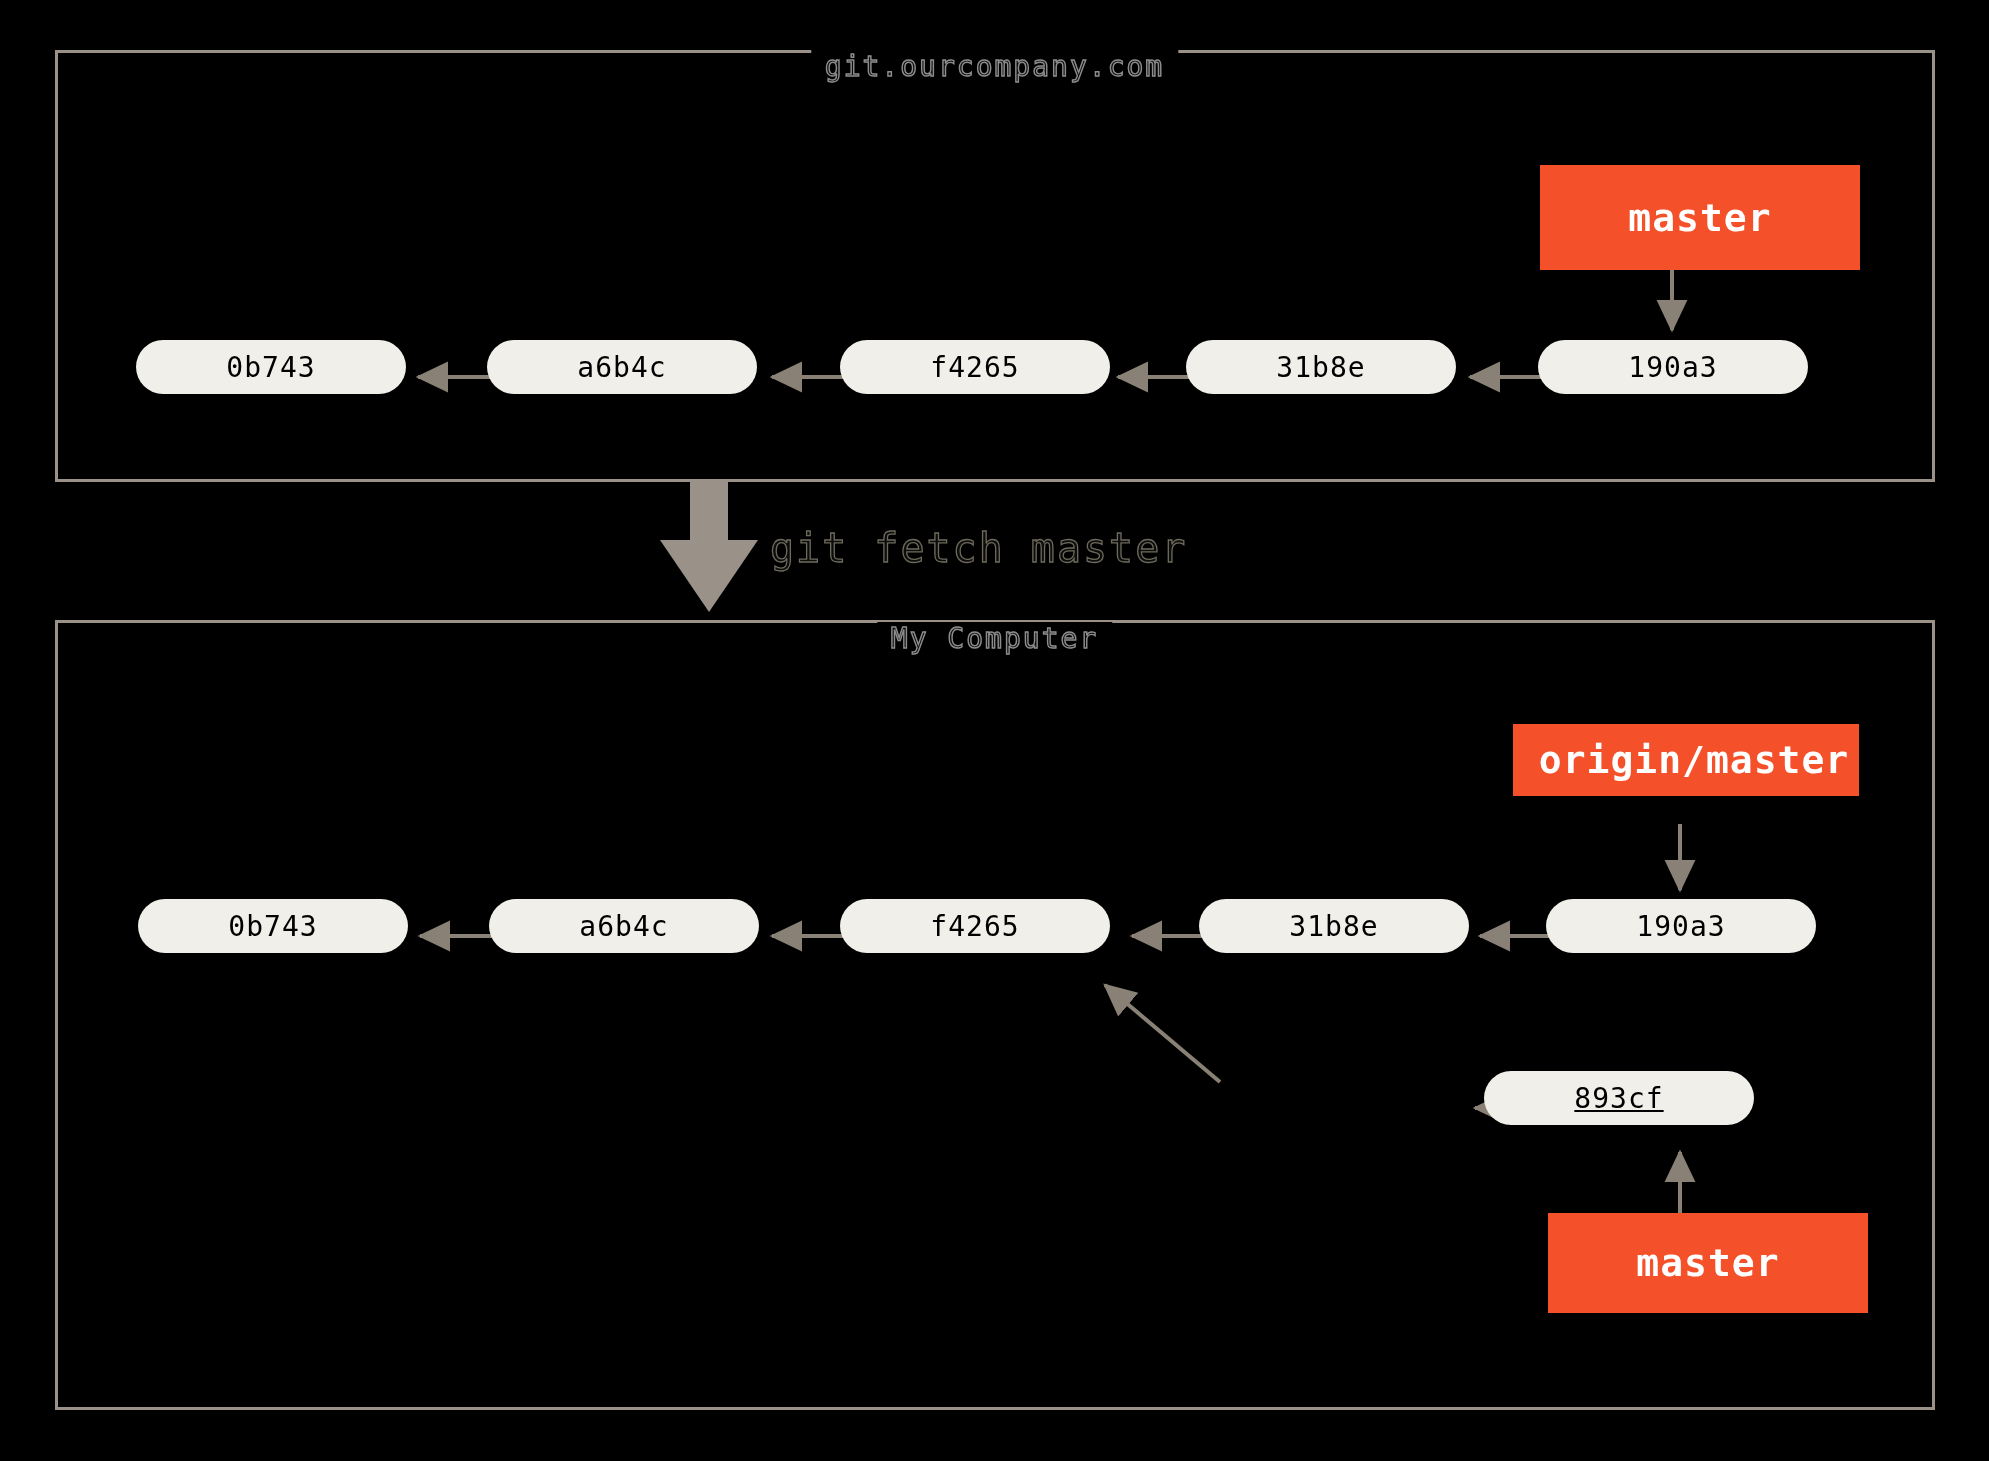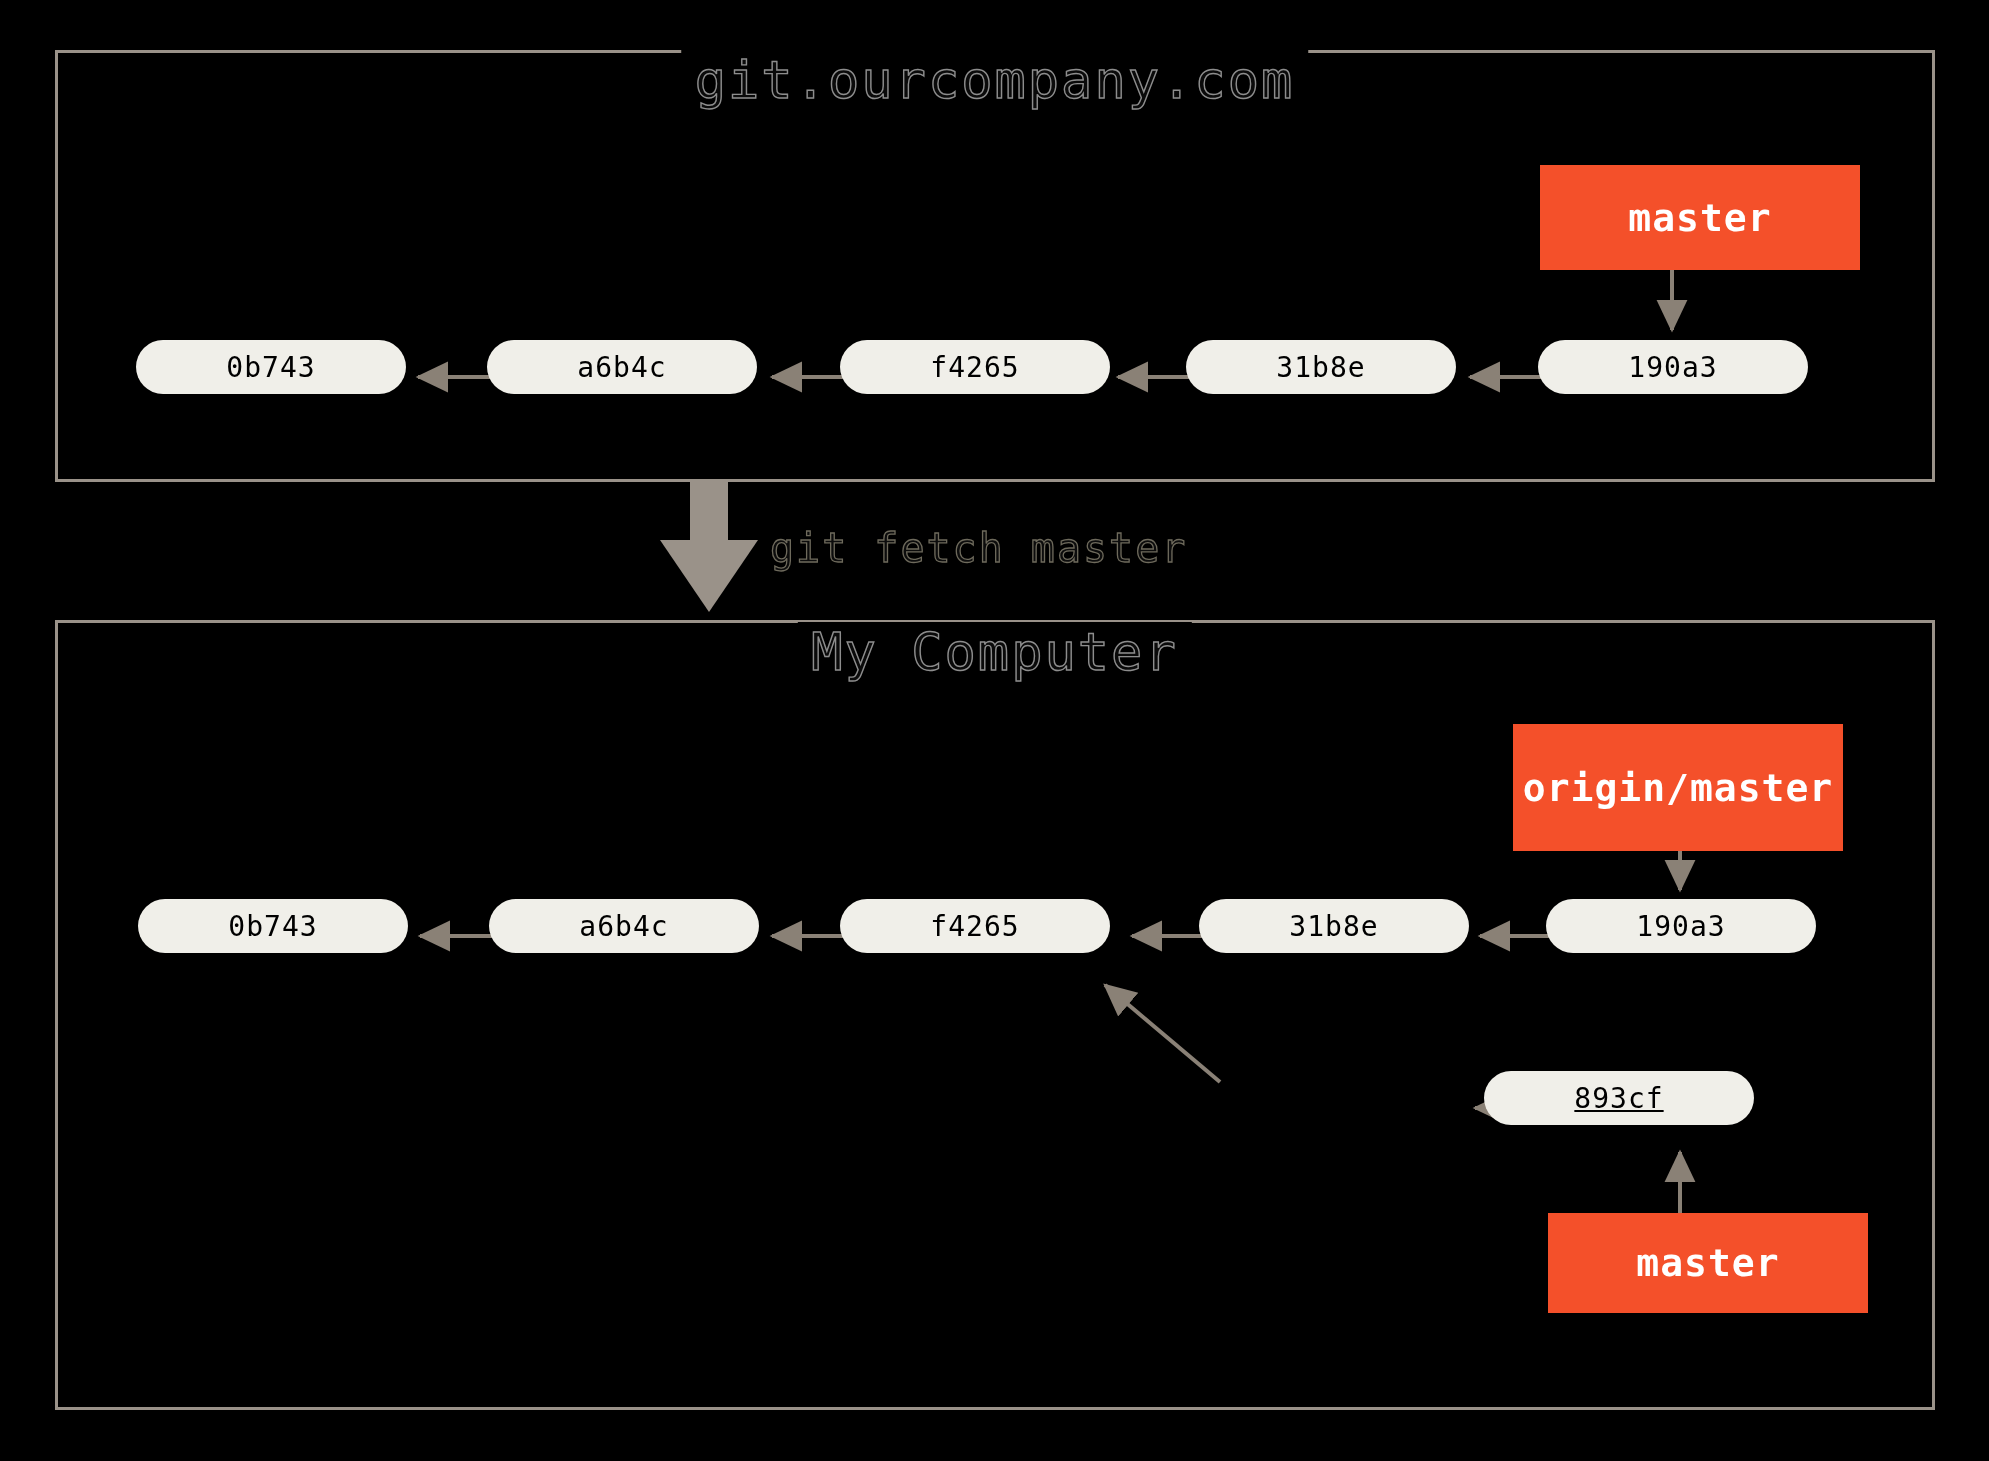--- a/index.html
+++ b/index.html
@@ -8,21 +8,21 @@
 
   .stage{position:absolute;inset:0;}
 
   
   .panel{position:absolute;border:3px solid #9a9289;background:#000;box-sizing:border-box;}
   #panel-remote{left:55px;top:50px;width:1880px;height:432px;}
   #panel-local{left:55px;top:620px;width:1880px;height:790px;}
 
   
   .panel-title{position:absolute;z-index:6;white-space:nowrap;
-      font-size:52px;letter-spacing:2px;color:#0a0a0a;
+      font-size:28px;letter-spacing:2px;color:#0a0a0a;
       -webkit-text-stroke:1.4px #8d8d8d;
       text-shadow:0 0 1px #6f6f6f;
       background:#000;padding:0 14px;}
   #title-remote{left:50%;transform:translateX(-50%);top:50px;}
   #title-local{left:50%;transform:translateX(-50%);top:622px;}
 
   
   .commit{position:absolute;height:54px;background:#f0efe9;border-radius:40px;
       display:flex;align-items:center;justify-content:center;
       color:#000000;font-size:28px;letter-spacing:1px;z-index:4;}
@@ -98,16 +98,16 @@
   <div class="panel-title" id="title-local">My Computer</div>
 
   <div class="commit" style="left:138px;top:899px;width:270px;">0b743</div>
   <div class="commit" style="left:489px;top:899px;width:270px;">a6b4c</div>
   <div class="commit" style="left:840px;top:899px;width:270px;">f4265</div>
   <div class="commit" style="left:1199px;top:899px;width:270px;">31b8e</div>
   <div class="commit" style="left:1546px;top:899px;width:270px;">190a3</div>
 
   <div class="commit" style="left:1484px;top:1071px;width:270px;text-decoration:underline;">893cf</div>
 
-  <div class="branch" style="left:1513px;top:724px;width:330px;height:127px;">origin/master</div>
+  <div class="branch" style="left:1513px;top:724px;width:330px;height:72px;padding-left:16px;">origin/master</div>
   <div class="branch" style="left:1548px;top:1213px;width:320px;height:100px;">master</div>
 
 </div>
 
 </body></html>

